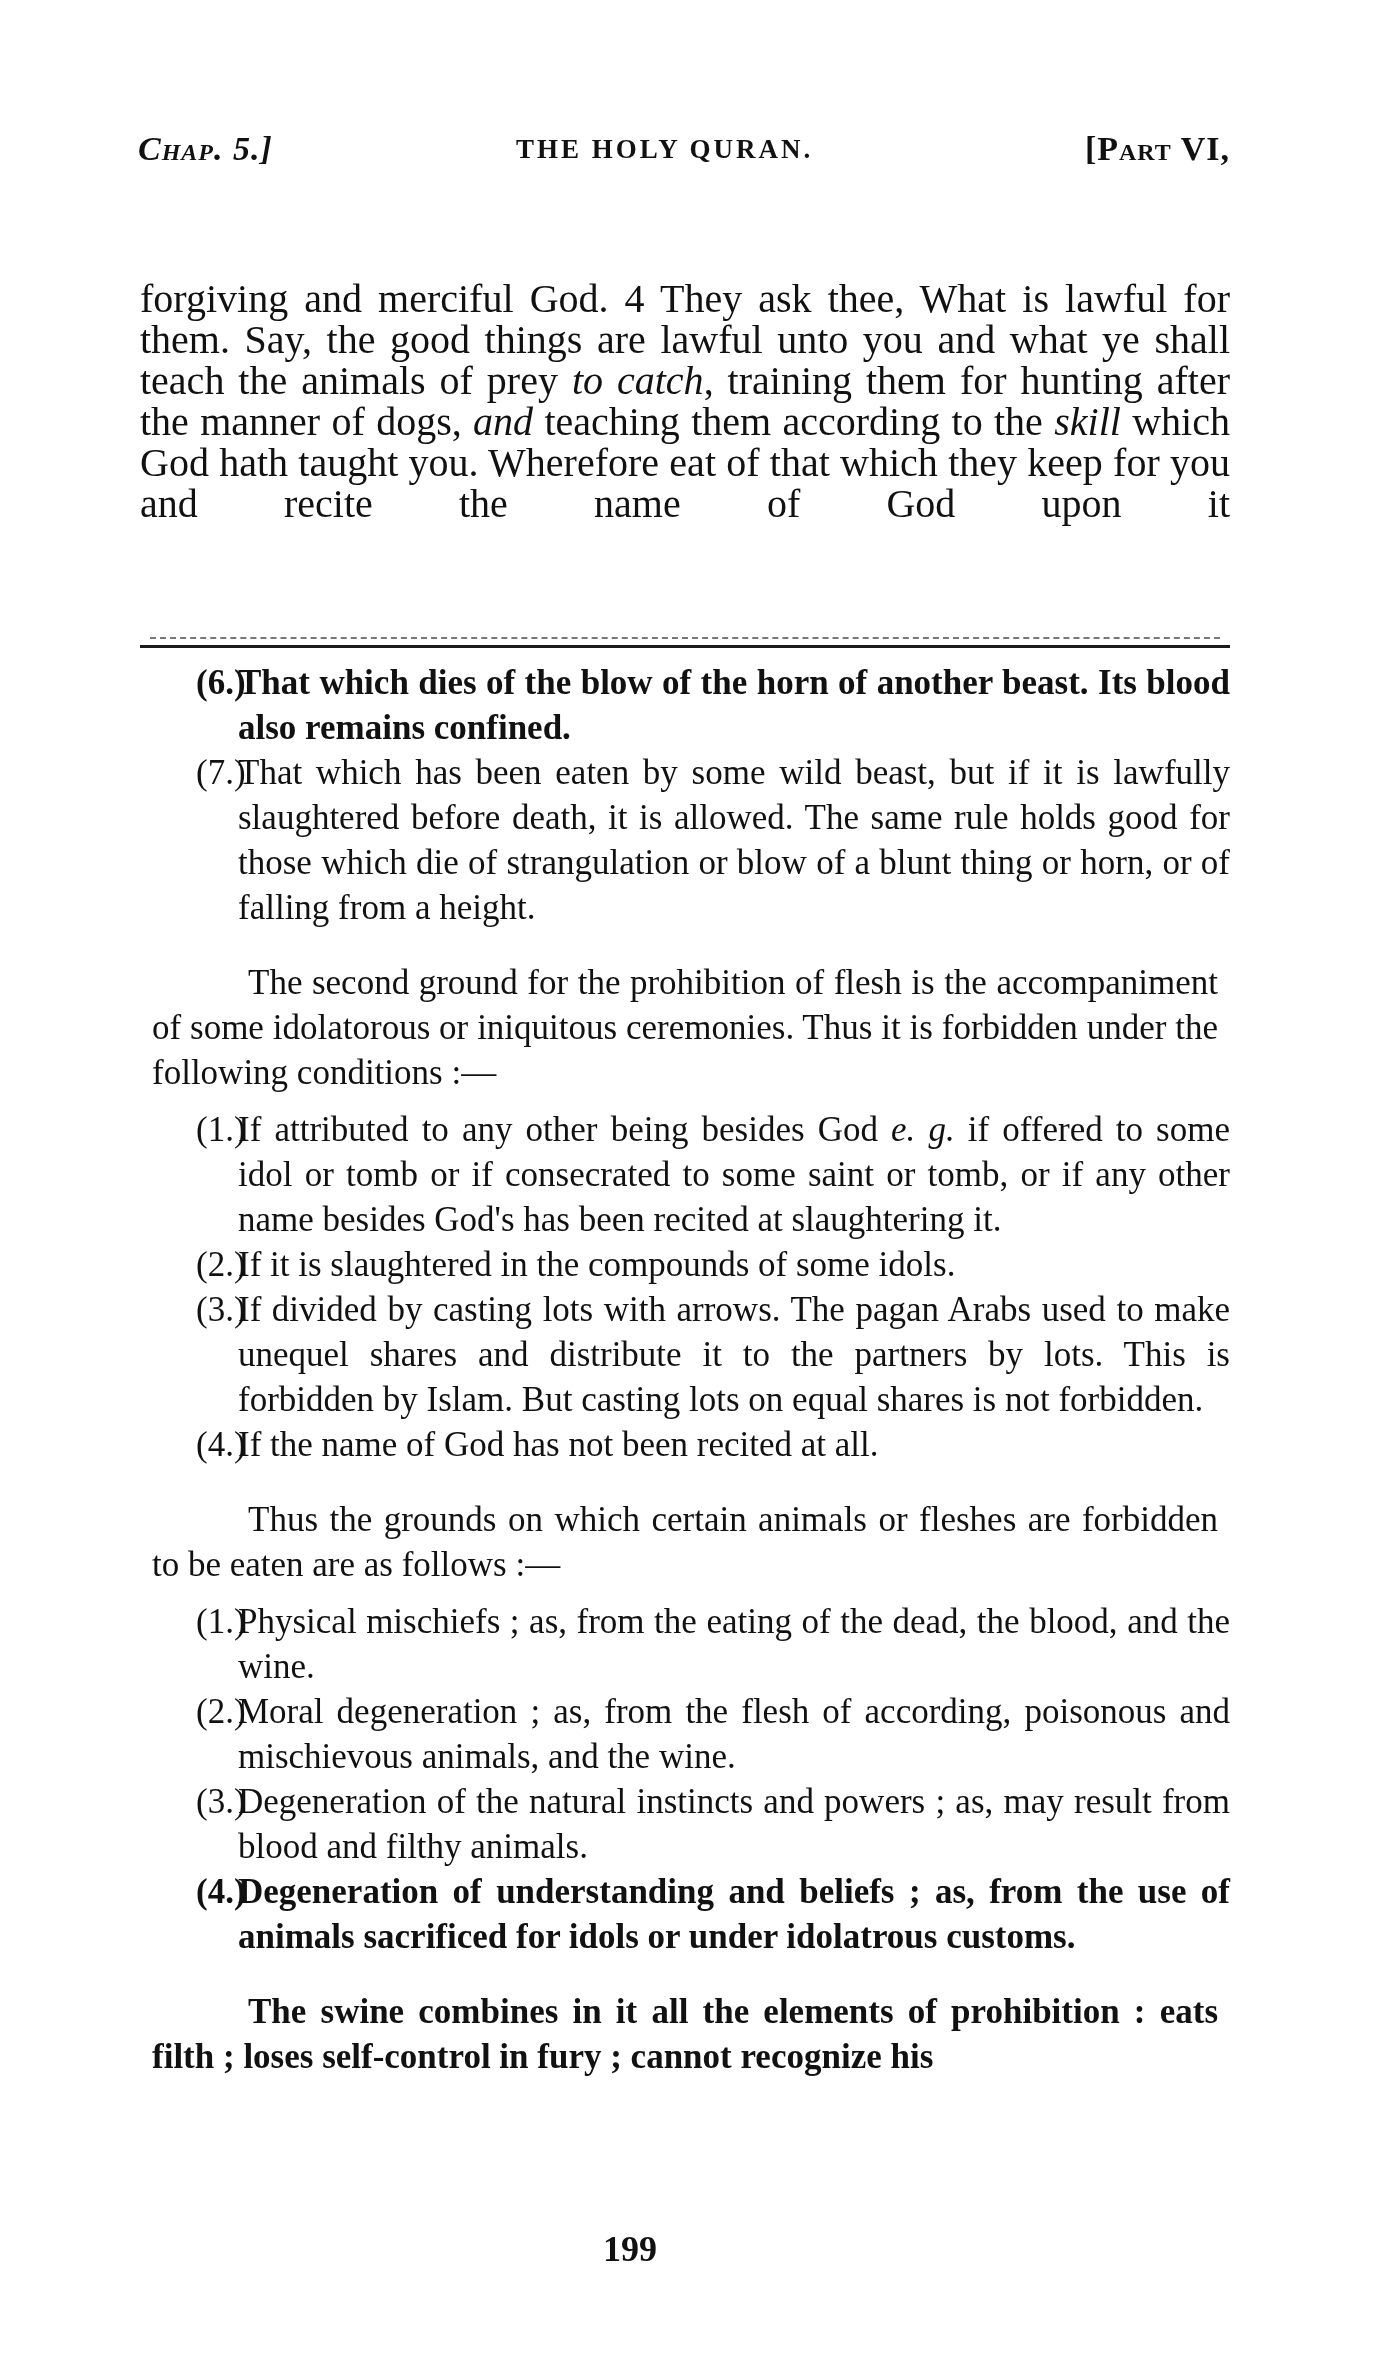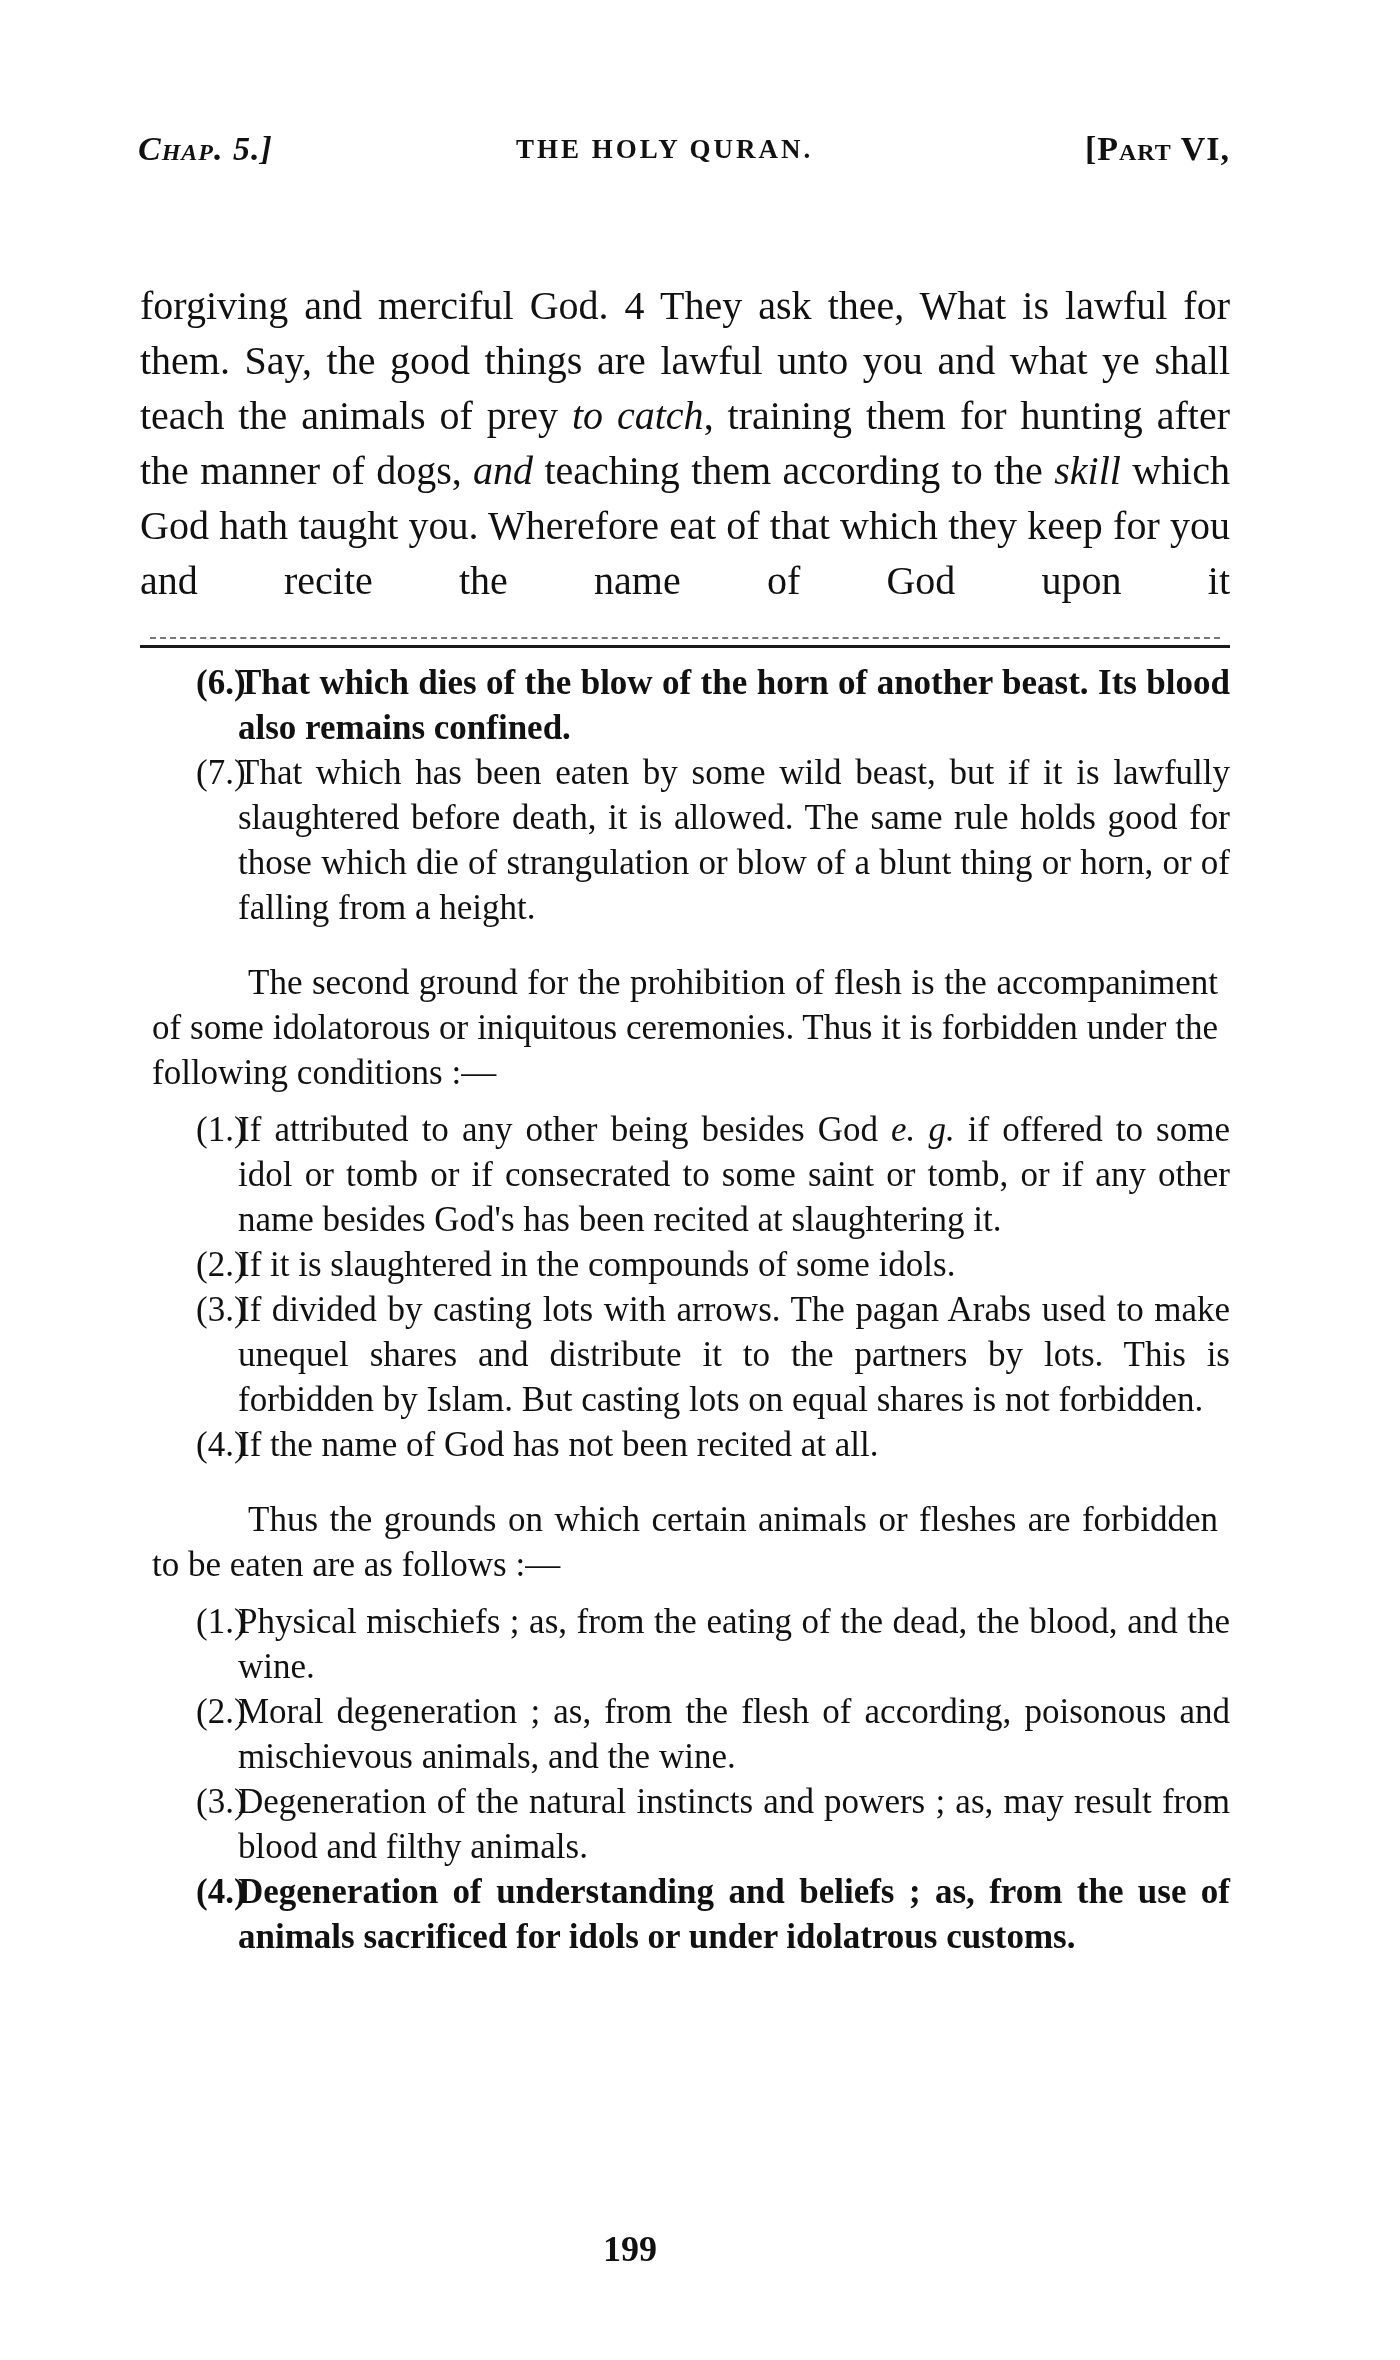--- a/index.html
+++ b/index.html
@@ -6,21 +6,21 @@
     body { width: 1400px; height: 2360px; position: relative; overflow: hidden;
            font-family: "Liberation Serif", "DejaVu Serif", serif; color: #111; }
     .page { position: absolute; left: 0; top: 0; width: 1400px; height: 2360px; }
     .header { position: absolute; top: 130px; left: 138px; width: 1092px; height: 50px;
               font-size: 34px; letter-spacing: 1px; }
     .header .left { position: absolute; left: 0; top: 0; font-variant: small-caps; font-weight: bold; font-style: italic; }
     .header .center { position: absolute; left: 378px; top: 4px; font-size: 27px; font-weight: bold; letter-spacing: 3px; }
     .header .right { position: absolute; right: 0; top: 0; font-variant: small-caps; font-weight: bold; text-align: right; }
 
     .verse { position: absolute; left: 140px; top: 278px; width: 1090px;
-             font-size: 40px; line-height: 55px; text-align: justify; text-align-last: justify; }
+             font-size: 40px; line-height: 41px; text-align: justify; text-align-last: justify; }
     .verse p { margin: 0; }
     .verse i { font-style: italic; }
 
     .divider { position: absolute; left: 140px; top: 645px; width: 1090px; height: 3px; background: #1a1a1a; }
     .divider-faint { position: absolute; left: 150px; top: 637px; width: 1070px; border-top: 2px dashed #777; }
 
     .commentary { position: absolute; left: 140px; top: 660px; width: 1090px;
                   font-size: 35px; line-height: 45px; }
     .item { position: relative; padding-left: 98px; text-align: justify; margin: 0; }
     .item .num { position: absolute; left: 56px; top: 0; }
@@ -94,16 +94,17 @@
     <div class="item">
       <span class="num">(3.)</span>
       <span class="txt">Degeneration of the natural instincts and powers ; as, may result from blood and filthy animals.</span>
     </div>
     <div class="item bold">
       <span class="num">(4.)</span>
       <span class="txt">Degeneration of understanding and beliefs ; as, from the use of animals sacrificed for idols or under idolatrous customs.</span>
     </div>
 
     <div class="gap"></div>
+    <p class="para bold">The swine combines in it all the elements of prohibition : eats filth ; loses self-control in fury ; cannot recognize his</p>
   </div>
 
   <div class="pageno">199</div>
 </div>
 
 </body></html>

